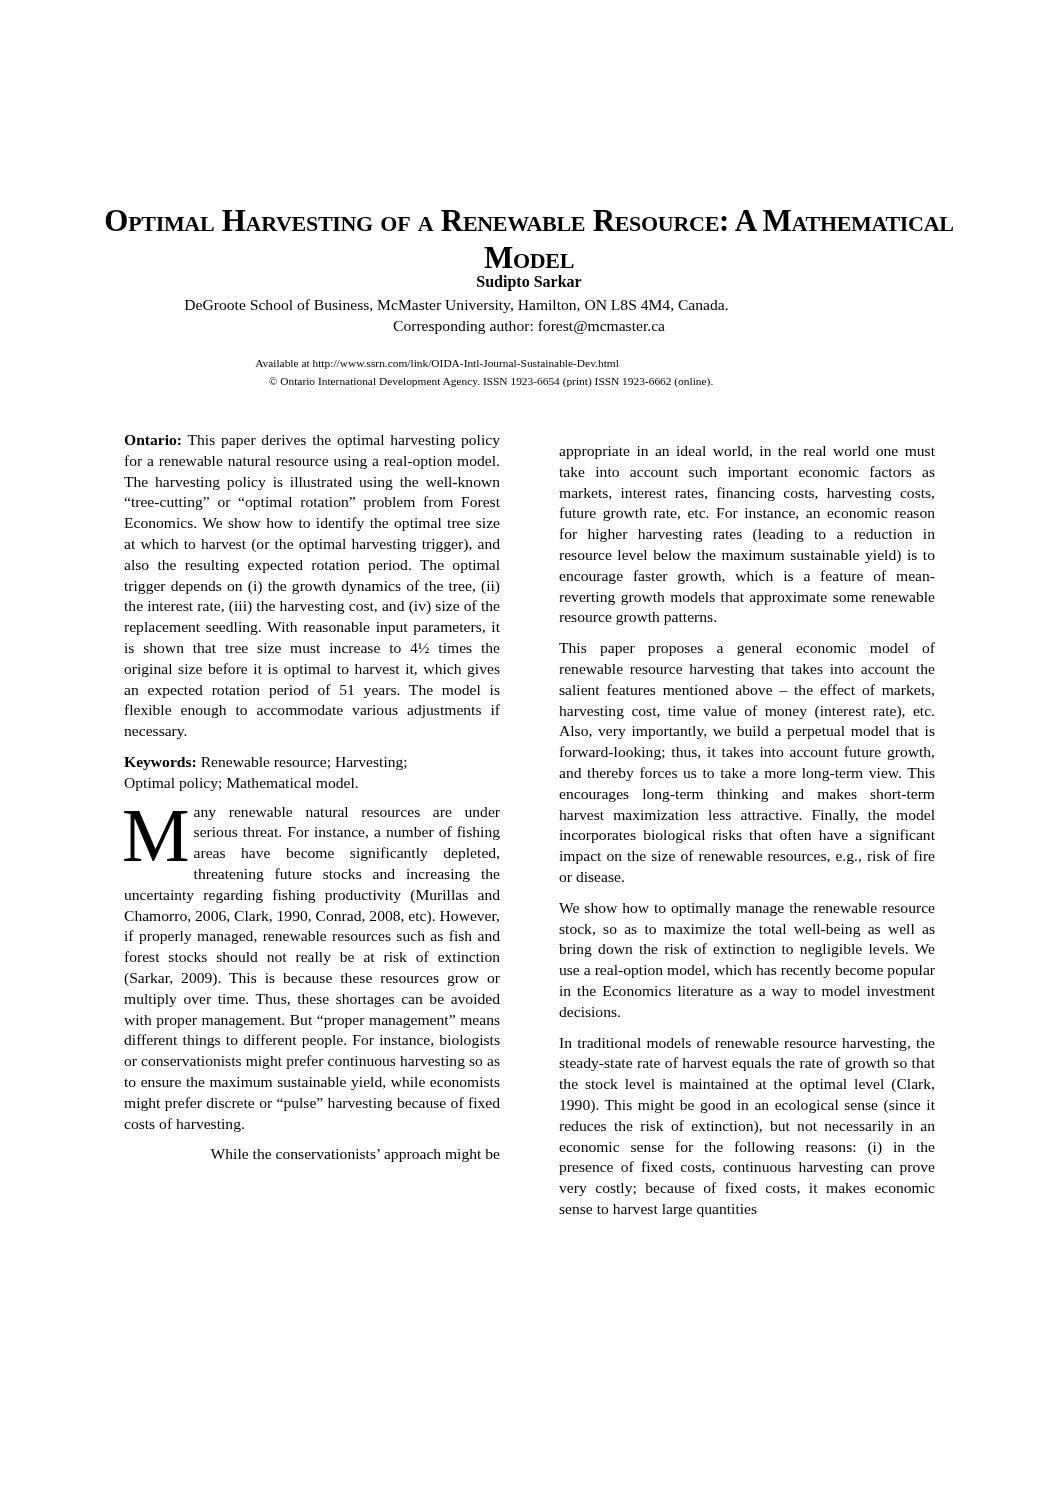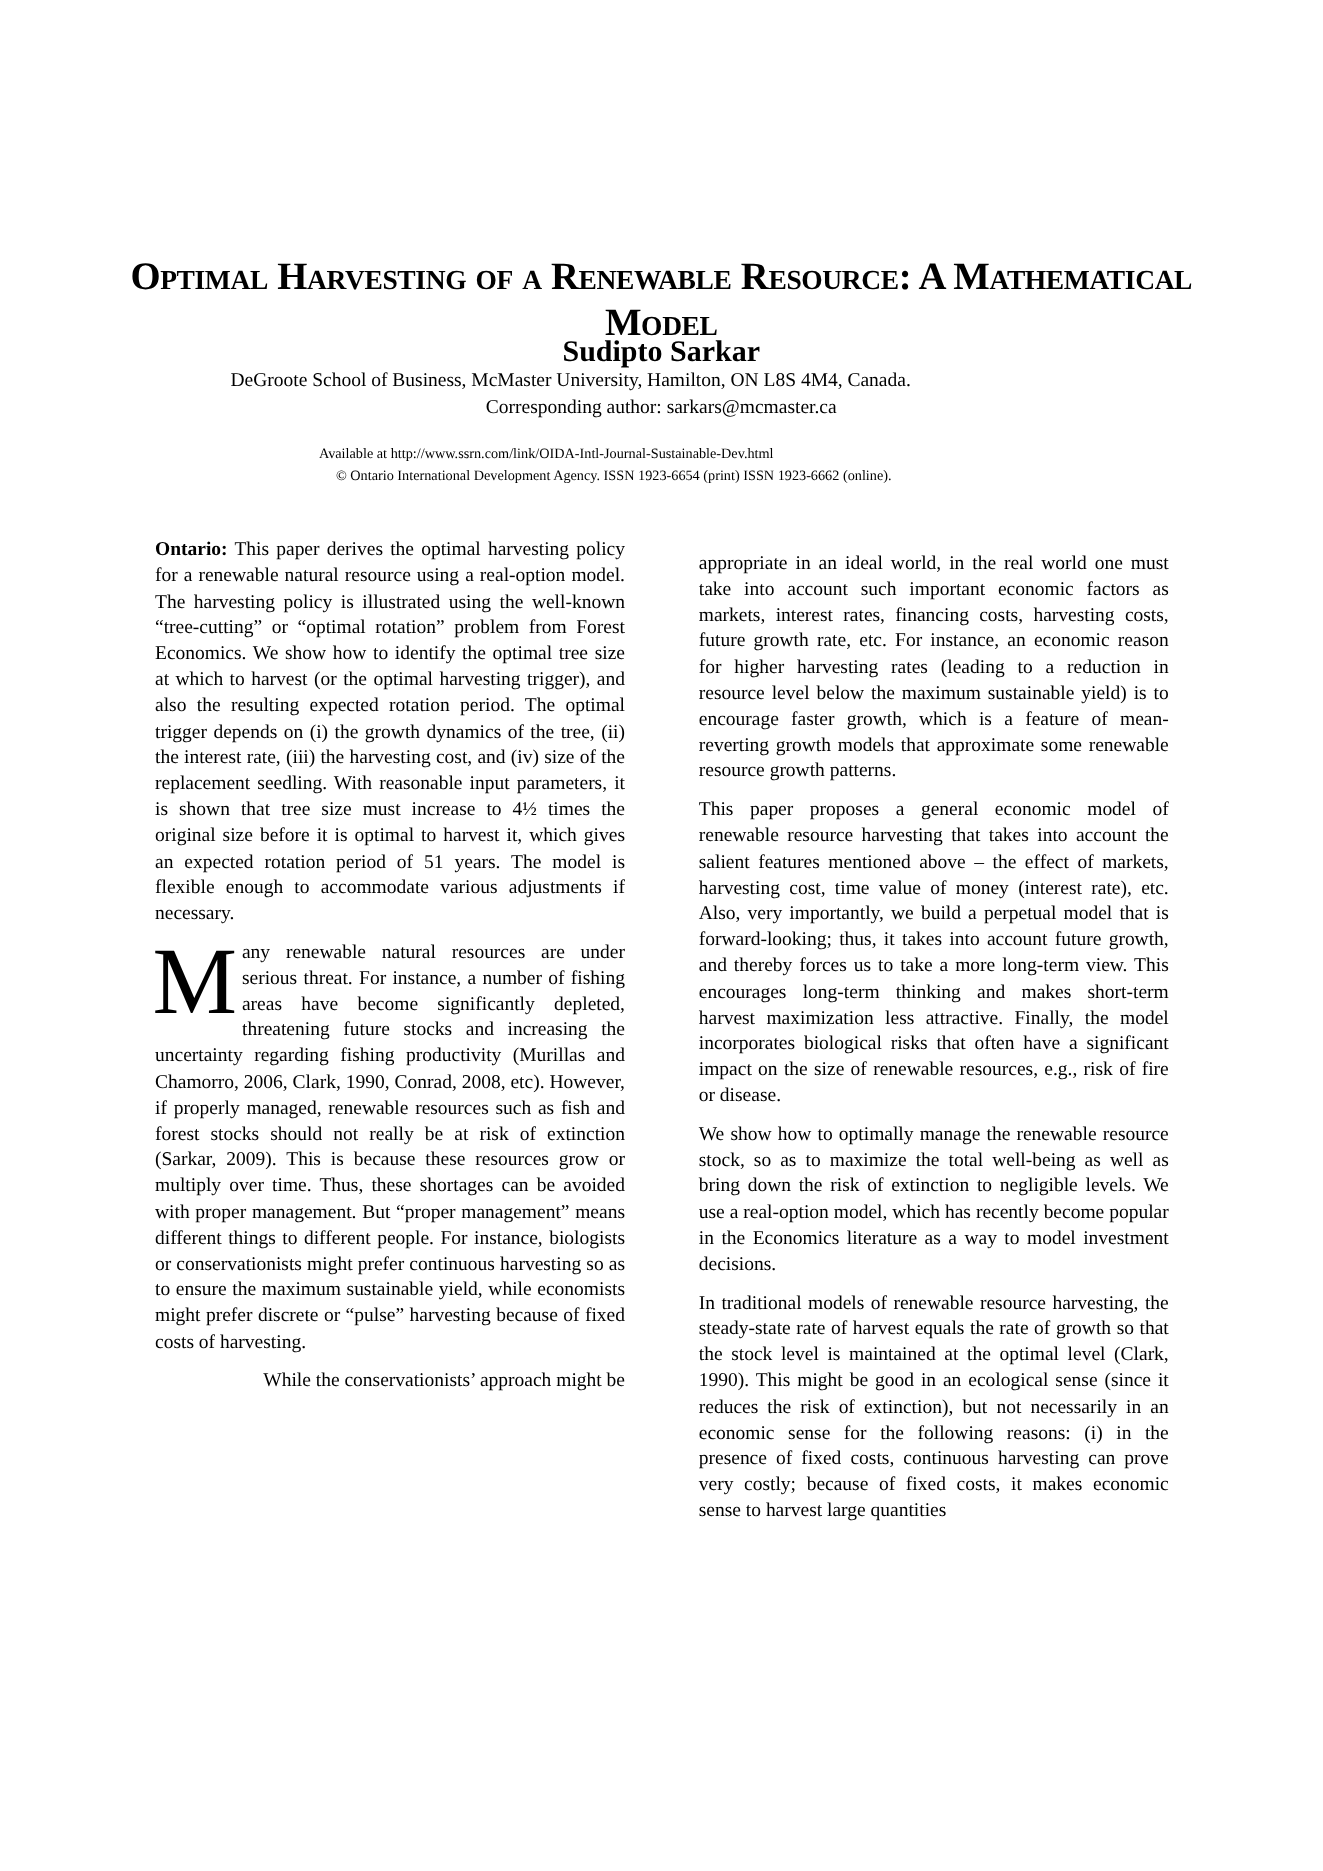--- a/index.html
+++ b/index.html
@@ -28,21 +28,21 @@
       letter-spacing: -0.3px;
       margin-top: 16px;
     }
     .author {
       position: absolute;
       left: 0;
       top: 270px;
       width: 1058px;
       text-align: center;
       font-weight: bold;
-      font-size: 24px;
+      font-size: 16px;
       line-height: 24px;
     }
     .affil {
       position: absolute;
       left: 0;
       top: 294px;
       width: 913px;
       text-align: center;
       font-size: 15.6px;
       line-height: 21px;
@@ -105,28 +105,33 @@
     .last-line-left { text-align: right; }
     .abstract-p { margin-bottom: 10px; }
     .kw { text-align: left; margin-bottom: 8px !important; }
   </style>
 </head>
 <body>
 
 <div class="title">Optimal Harvesting of a Renewable Resource: A Mathematical Model</div>
 <div class="author">Sudipto Sarkar</div>
 <div class="affil">DeGroote School of Business, McMaster University, Hamilton, ON L8S 4M4, Canada.</div>
-<div class="corr">Corresponding author: sarkars@mcmaster.ca</div>
+<div class="corr">Corresponding author: forest@mcmaster.ca</div>
 <div class="avail">Available at http://www.ssrn.com/link/OIDA-Intl-Journal-Sustainable-Dev.html</div>
 <div class="copy">© Ontario International Development Agency. ISSN 1923-6654 (print) ISSN 1923-6662 (online).</div>
 
 <div class="col col-left">
   <p class="abstract-p">
     <span class="lead">Ontario:</span>
     <span>This paper derives the optimal harvesting policy for a renewable natural resource using a real-option model. The harvesting policy is illustrated using the well-known “tree-cutting” or “optimal rotation” problem from Forest Economics. We show how to identify the optimal tree size at which to harvest (or the optimal harvesting trigger), and also the resulting expected rotation period. The optimal trigger depends on (i) the growth dynamics of the tree, (ii) the interest rate, (iii) the harvesting cost, and (iv) size of the replacement seedling. With reasonable input parameters, it is shown that tree size must increase to 4½ times the original size before it is optimal to harvest it, which gives an expected rotation period of 51 years. The model is flexible enough to accommodate various adjustments if necessary.</span>
+  </p>
+  <p class="kw">
+    <span class="lead">Keywords:</span>
+    <span>Renewable resource; Harvesting;</span><br>
+    <span>Optimal policy; Mathematical model.</span>
   </p>
   <p>
     <span class="dropcap">M</span>
     <span>any renewable natural resources are under serious threat. For instance, a number of fishing areas have become significantly depleted, threatening future stocks and increasing the uncertainty regarding fishing productivity (Murillas and Chamorro, 2006, Clark, 1990, Conrad, 2008, etc). However, if properly managed, renewable resources such as fish and forest stocks should not really be at risk of extinction (Sarkar, 2009). This is because these resources grow or multiply over time. Thus, these shortages can be avoided with proper management. But “proper management” means different things to different people. For instance, biologists or conservationists might prefer continuous harvesting so as to ensure the maximum sustainable yield, while economists might prefer discrete or “pulse” harvesting because of fixed costs of harvesting.</span>
   </p>
   <p class="tight last-line-left">While the conservationists’ approach might be</p>
 </div>
 
 <div class="col col-right">
   <p>appropriate in an ideal world, in the real world one must take into account such important economic factors as markets, interest rates, financing costs, harvesting costs, future growth rate, etc. For instance, an economic reason for higher harvesting rates (leading to a reduction in resource level below the maximum sustainable yield) is to encourage faster growth, which is a feature of mean-reverting growth models that approximate some renewable resource growth patterns.</p>

